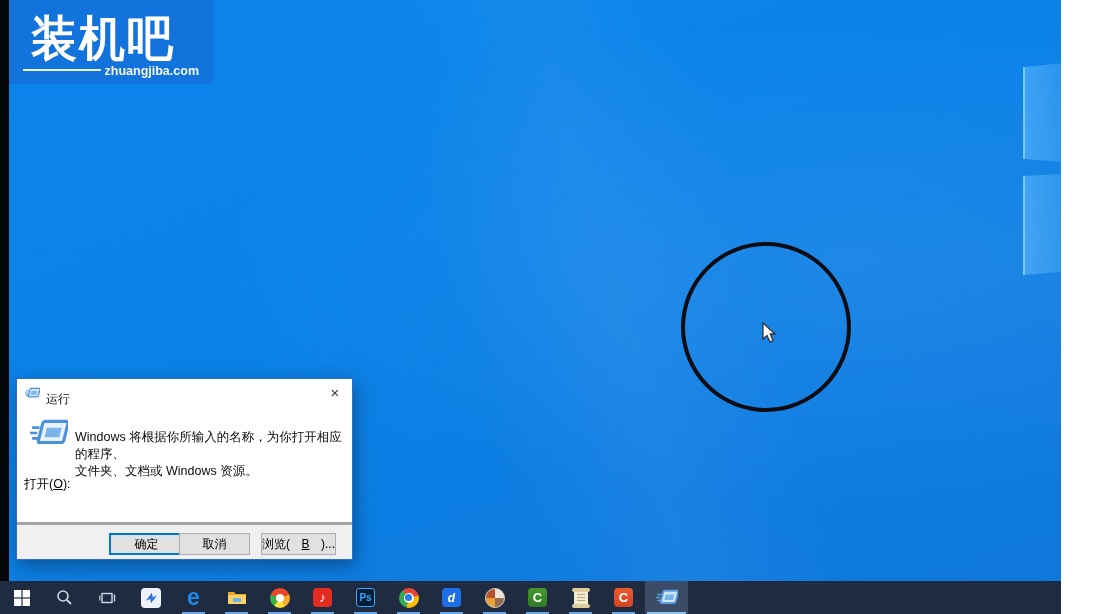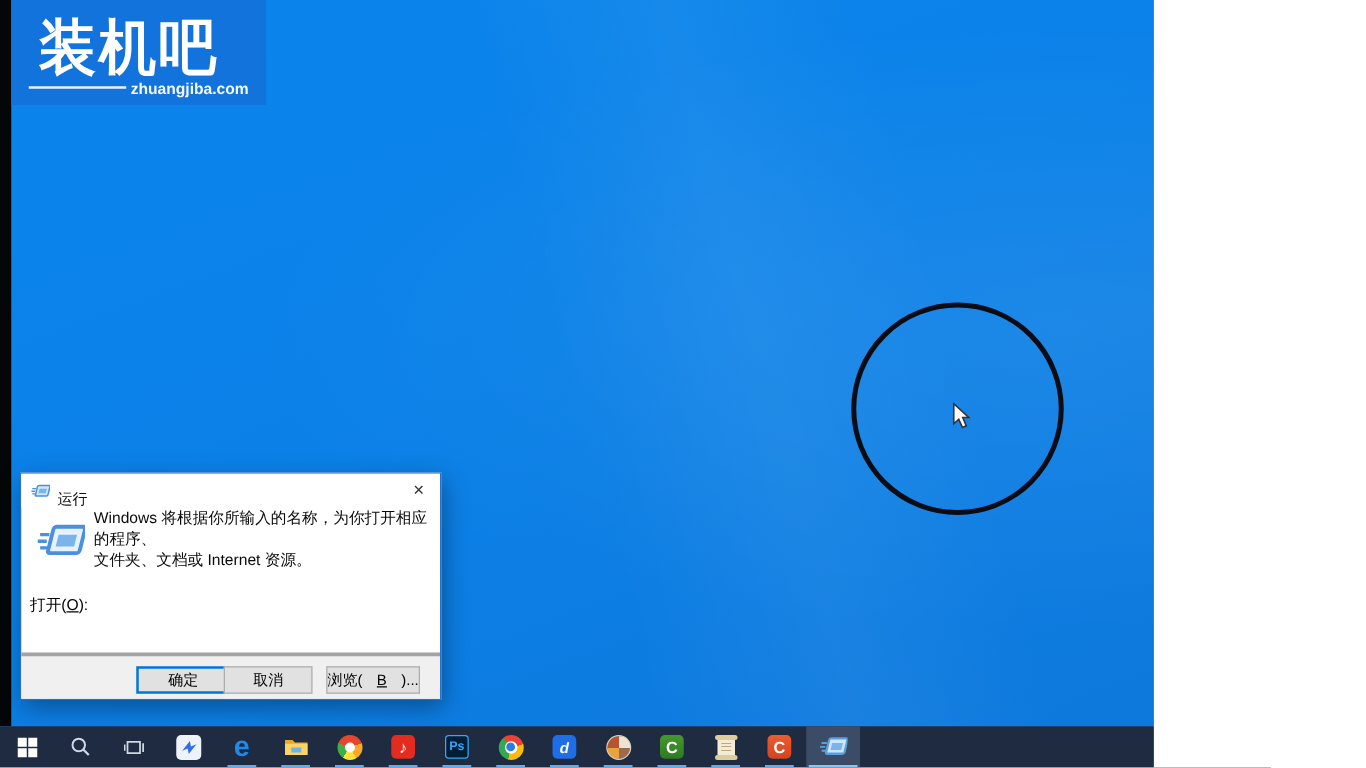--- a/index.html
+++ b/index.html
@@ -1,18 +1,18 @@
 <!DOCTYPE html>
 <html><head>
 <meta charset="utf-8">
 <style>
   * { margin:0; padding:0; box-sizing:border-box; }
   html,body { width:1093px; height:614px; overflow:hidden; }
   body { font-family:"Liberation Sans", sans-serif; }
-  .screen { position:relative; width:923px; height:614px; background:#3b82f6; overflow:hidden; }
+  .screen { position:relative; width:1061px; height:614px; background:#bef264; overflow:hidden; }
 
   
   .desktop { position:absolute; left:0; top:0; width:1093px; height:581px;
     background:
       linear-gradient(75deg, transparent 42%, rgba(255,255,255,.05) 55%, transparent 68%),
       radial-gradient(ellipse at 78% 45%, rgba(255,255,255,.07), transparent 55%),
       linear-gradient(160deg, #0a85ec 0%, #0b81e8 45%, #0d7ce1 75%, #0e77da 100%);
   }
   .left-bar { position:absolute; left:0; top:0; width:9px; height:581px; background:#050608; }
 
@@ -40,21 +40,21 @@
   
   .run-dialog { position:absolute; left:16px; top:378px; width:337px; height:182px;
     background:#fff; border:1px solid #2a70c8; box-shadow:2px 6px 18px rgba(0,0,0,.35);
     font-size:12.5px; color:#000; }
   .rd-titlebar { position:relative; height:27px; display:flex; align-items:center; padding-left:8px; background:#fff; }
   .rd-title { margin-left:6px; font-size:12px; color:#111;margin-top:13px; }
   .rd-close { position:absolute; right:0; top:0; width:34px; height:27px; display:flex;
     align-items:center; justify-content:center; font-size:15px; color:#333; }
   .rd-body { position:relative; height:57px; }
   .rd-bodyicon { position:absolute; left:13px; top:12px; }
-  .rd-text { position:absolute; left:58px; top:0; right:8px; line-height:17px; color:#0a0a0a; }
+  .rd-text { position:absolute; left:58px; top:23px; right:8px; line-height:17px; color:#0a0a0a; }
   .rd-inputrow { position:relative; height:61px; }
   .rd-openlabel { position:absolute; left:7px; top:13px; }
   .rd-combo { position:absolute; left:53px; top:9px; width:280px; height:22px; background:#fff;
     border:1px solid #5f9bd5; display:flex; align-items:center; padding:0 18px 0 3px; }
   .rd-combosel { background:#1a6fd4; color:#fff; padding:1px 2px; font-size:12.5px; }
   .rd-chevron { position:absolute; right:7px; top:8px; width:7px; height:7px;
     border-right:1.6px solid #444; border-bottom:1.6px solid #444; transform:rotate(45deg) translateY(-2px); }
   .rd-buttonrow { position:absolute; left:0; bottom:0; width:100%; height:37px; background:#f0f0f0;
     border-top:3px solid #a3a3a3; }
   .rd-btn { position:absolute; top:8px; height:22px; background:#e1e1e1; border:1px solid #adadad;
@@ -142,21 +142,21 @@
     <div class="rd-body">
       <svg class="rd-bodyicon" width="38" height="30" viewBox="0 0 36 26">
         <g transform="skewX(-14) translate(9,0)">
           <rect x="4" y="2" width="24" height="20" rx="2" fill="#e8f2fc" stroke="#4a90dc" stroke-width="3"></rect>
           <rect x="9" y="8" width="14" height="9" fill="#7ab4ea"></rect>
         </g>
         <path d="M2 8 h7 M0 13 h7 M2 18 h7" stroke="#4a90dc" stroke-width="2.6"></path>
       </svg>
       <div class="rd-text">
         <div>Windows 将根据你所输入的名称，为你打开相应的程序、</div>
-        <div>文件夹、文档或 Internet 资源。</div>
+        <div>文件夹、文档或 Windows 资源。</div>
       </div>
     </div>
 
     <div class="rd-inputrow">
       <span class="rd-openlabel"><span>打开(</span><span class="ukey">O</span><span>):</span></span>
     </div>
 
     <div class="rd-buttonrow">
       <div class="rd-btn ok">确定</div>
       <div class="rd-btn cancel">取消</div>

